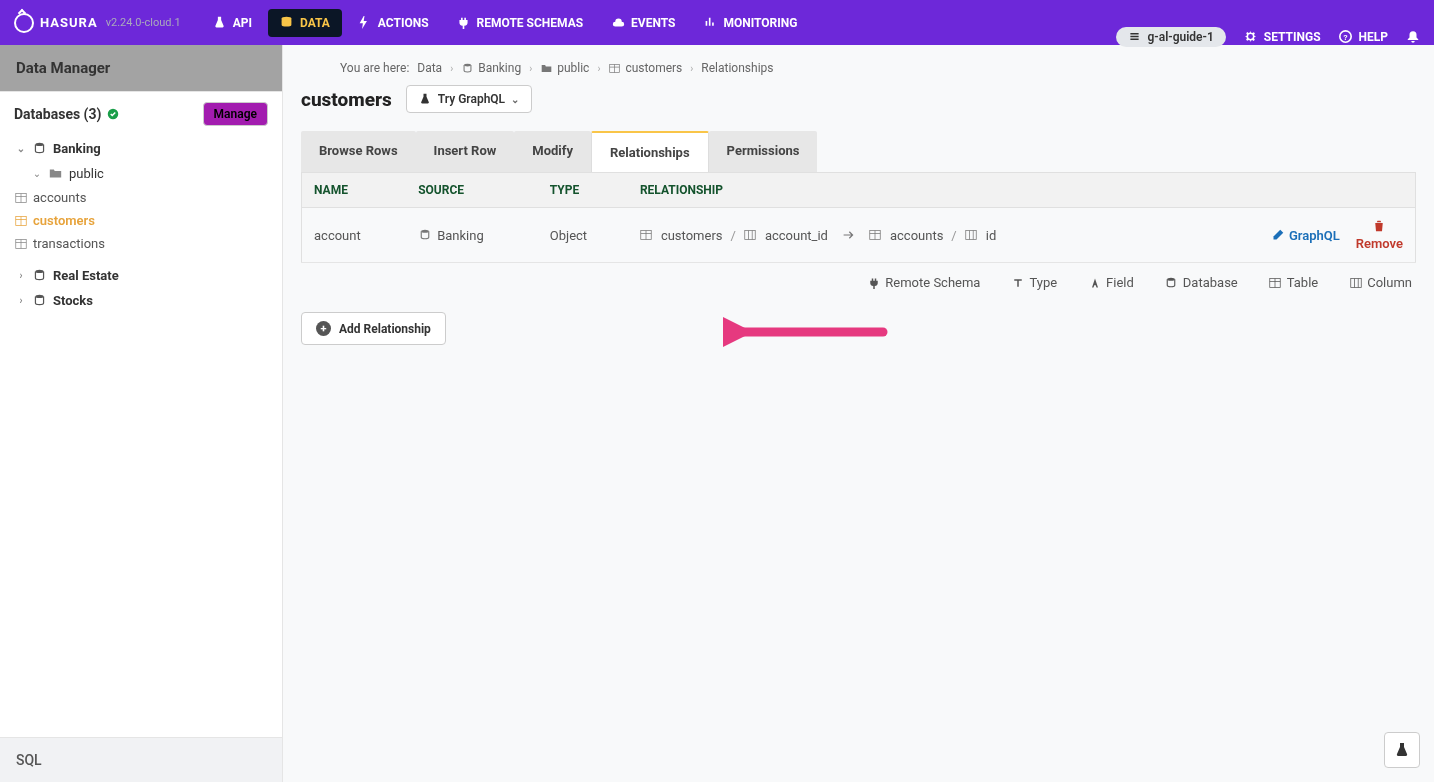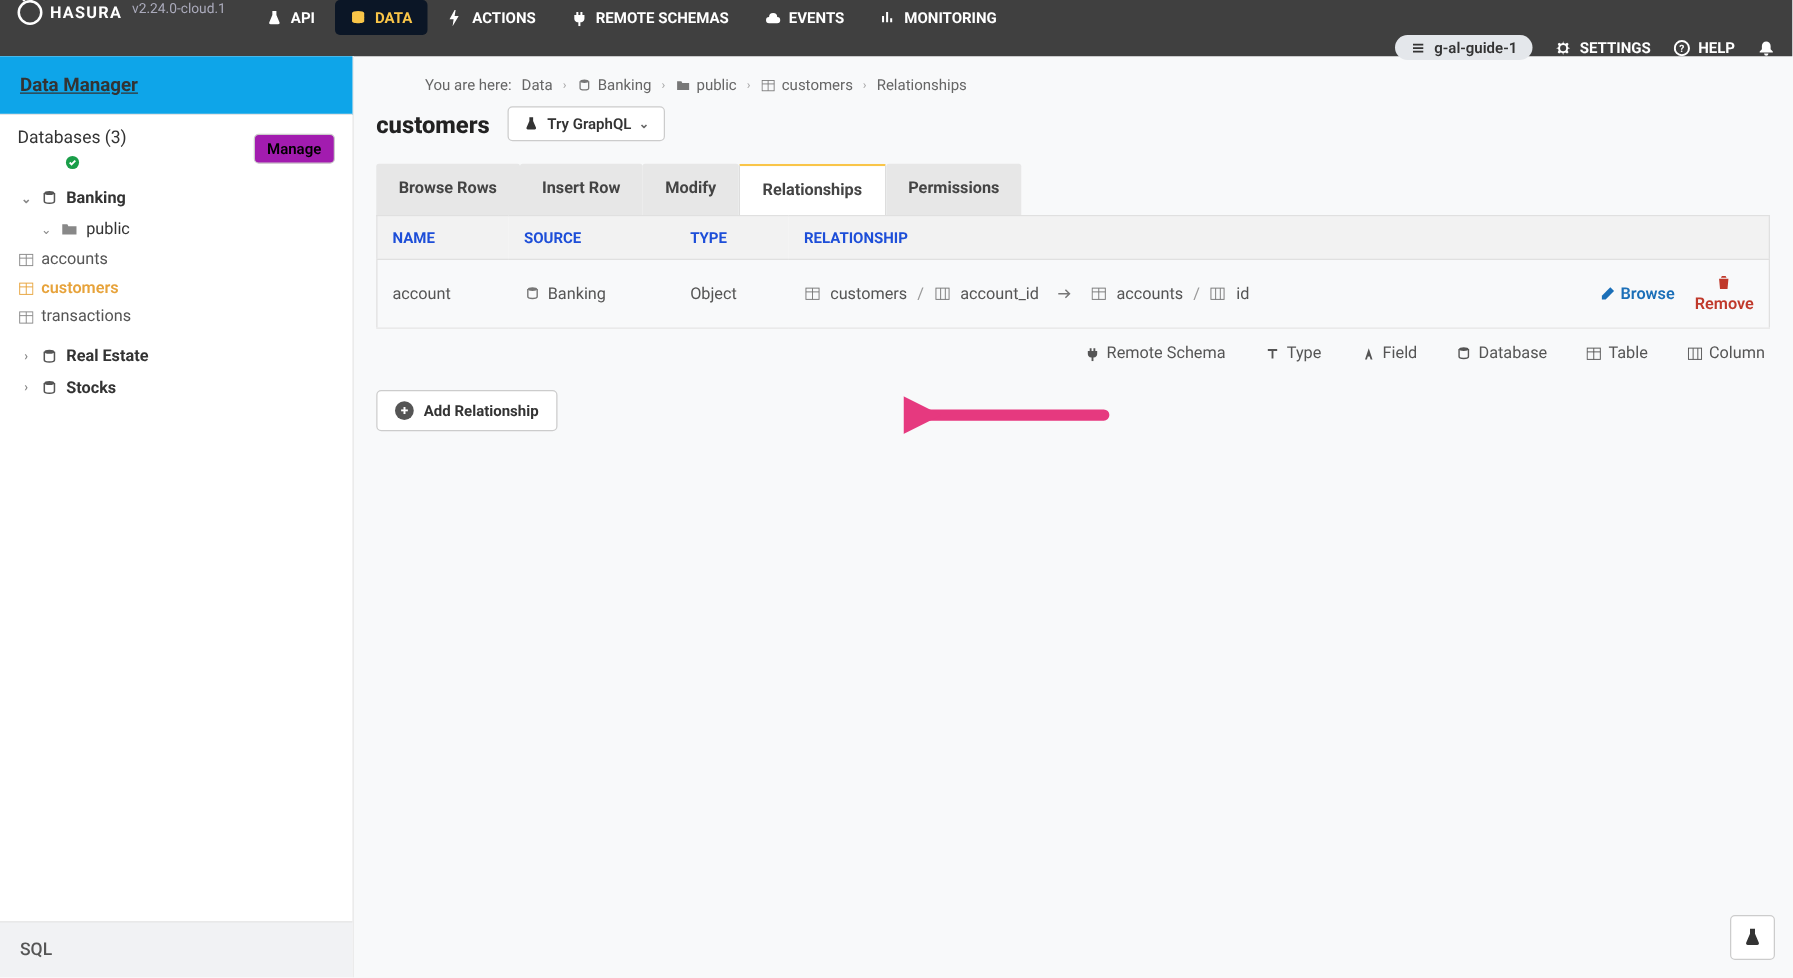--- a/index.html
+++ b/index.html
@@ -1,38 +1,38 @@
 <!DOCTYPE html>
 <html><head>
 <meta charset="utf-8">
 <style>
 * { box-sizing: border-box; margin: 0; padding: 0; font-family: -apple-system, BlinkMacSystemFont, "Segoe UI", Roboto, sans-serif; }
 body { width: 1434px; height: 782px; background: #f8f9fa; color: #333; overflow: hidden; }
 
 
-.topnav { background: #404040; height: 45px; display: flex; align-items: flex-start; padding: 0 14px; color: #fff; font-size: 13px; }
+.topnav { background: #6d28d9; height: 45px; display: flex; align-items: center; padding: 0 14px; color: #fff; font-size: 13px; }
 .logo { display: flex; align-items: center; font-weight: bold; letter-spacing: 1px; }
 .logo-icon { width: 20px; height: 20px; border: 2px solid #fff; border-radius: 50%; margin-right: 6px; position: relative; }
 .logo-icon::before { content:''; position:absolute; top:-5px; left:3px; width:4px; height:4px; border:2px solid #fff; border-bottom:none; border-right:none; transform: rotate(45deg); }
 .version { font-size: 11px; color: #aab; margin-left: 8px; margin-right: 20px; }
 .nav-items { display: flex; align-items: center; gap: 4px; }
 .nav-item { display: flex; align-items: center; gap: 6px; padding: 7px 12px; border-radius: 4px; font-weight: 700; font-size: 12px; cursor: pointer; }
 .nav-item.active { background: #0b1626; color: #f9c548; }
 .nav-icon { width: 14px; height: 14px; display: inline-flex; align-items: center; justify-content: center; }
 .topnav-right { margin-left: auto; display: flex; align-items: center; gap: 18px; margin-top: 28px; }
 .project-pill { background: #e4e7eb; color: #333; padding: 3px 12px; border-radius: 14px; font-size: 12px; font-weight: 600; display: flex; align-items: center; gap: 6px; }
 .right-item { display: flex; align-items: center; gap: 6px; font-weight: 700; font-size: 12px; cursor: pointer; }
 
 
 .layout { display: flex; height: calc(100% - 45px); }
 .sidebar { width: 283px; background: #fff; border-right: 1px solid #e5e5e5; display: flex; flex-direction: column; }
-.sidebar-header { background: #0ea5e9; padding: 14px 16px; font-weight: 700; font-size: 15px; color: #333; border-bottom: 1px solid #e5e5e5; text-decoration: underline; }
+.sidebar-header { background: #a3a3a3; padding: 14px 16px; font-weight: 700; font-size: 15px; color: #333; border-bottom: 1px solid #e5e5e5; }
 .db-section { padding: 10px 14px; }
 .db-head { display: flex; align-items: center; justify-content: space-between; margin-bottom: 10px; }
-.db-title { font-weight: 400; font-size: 14px; display: flex; align-items: center; gap: 6px; flex-direction: column; }
+.db-title { font-weight: 700; font-size: 14px; display: flex; align-items: center; gap: 6px; }
 .db-check { color: #1a9e49; font-size: 12px; }
 .manage-btn { background: #a21caf; border: 1px solid #ccc; border-radius: 4px; padding: 4px 10px; font-size: 12px; font-weight: 600; cursor: pointer; }
 .tree { font-size: 13px; }
 .tree-row { display: flex; align-items: center; gap: 7px; padding: 5px 2px; cursor: pointer; color: #333; }
 .tree-row.bold { font-weight: 700; }
 .chev { width: 10px; color: #888; font-size: 10px; display: inline-block; text-align: center; }
 .tree-indent1 { padding-left: 18px; }
 .tree-indent3 { padding-left: 46px; }
 .search-input { width: calc(100% - 32px); margin: 6px 0 6px 32px; padding: 7px 10px; border: 1px solid #ccc; border-radius: 4px; font-size: 13px; background: #fafafa; }
 .table-link { display:flex; align-items:center; gap:6px; padding: 4px 0; color: #555; }
@@ -46,21 +46,21 @@
 .bc-sep { color: #aaa; font-size: 10px; }
 .page-title-row { display: flex; align-items: center; gap: 14px; margin: 10px 0 18px; }
 .page-title { font-weight: 800; font-size: 19px; color: #222; }
 .try-btn { border: 1px solid #ccc; background: #fff; border-radius: 4px; padding: 6px 12px; font-size: 12px; font-weight: 600; display: flex; align-items: center; gap: 6px; cursor: pointer; color: #333; }
 
 .tabs { display: flex; }
 .tab { background: #e7e7e7; padding: 12px 18px; font-size: 13px; font-weight: 700; color: #444; cursor: pointer; border-radius: 2px 2px 0 0; }
 .tab.active { background: #fff; border-top: 2px solid #f9c548; border-left: 1px solid #ddd; border-right: 1px solid #ddd; }
 
 .rel-table { width: 100%; border: 1px solid #e0e0e0; border-collapse: collapse; margin-top: 0; font-size: 13px; }
-.rel-table th { text-align: left; background: #f2f2f2; padding: 10px 12px; font-weight: 700; color: #1d4ed8; font-size: 12px; border-bottom: 1px solid #e0e0e0; }
+.rel-table th { text-align: left; background: #f2f2f2; padding: 10px 12px; font-weight: 700; color: #14532d; font-size: 12px; border-bottom: 1px solid #e0e0e0; }
 .rel-table td { padding: 11px 12px; border-bottom: 1px solid #e5e5e5; color: #555; vertical-align: middle; }
 .rel-source { display: flex; align-items: center; gap: 6px; }
 .rel-path { display: flex; align-items: center; gap: 8px; color: #555; flex-wrap: wrap; }
 .rel-path .sep { color: #999; }
 .row-actions { display: flex; gap: 16px; justify-content: flex-end; }
 .action-link { font-size: 13px; font-weight: 600; display: flex; align-items: center; gap: 4px; cursor: pointer; }
 .rename { color: #1b6fb8; }
 .remove { color: #c0392b; flex-direction: column; }
 
 .legend { display: flex; justify-content: flex-end; gap: 31px; margin: 12px 4px 0; font-size: 13px; color: #555; }
@@ -388,21 +388,21 @@
             </div>
           </td>
           <td>
             <div class="row-actions">
               <span class="action-link rename">
                 <span class="mini-icon">
                     <svg viewBox="0 0 16 16" width="12" height="12" fill="#1b6fb8">
                       <path d="M11 1l4 4-9 9H2v-4l9-9z"></path>
                     </svg>
                   </span>
-                <span>Browse</span>
+                <span>GraphQL</span>
               </span>
               <span class="action-link remove">
                 <span class="mini-icon">
                     <svg viewBox="0 0 16 16" width="12" height="12" fill="#c0392b">
                       <path d="M3 4h10l-1 11H4L3 4zm3-3h4l1 2H5l1-2z"></path>
                     </svg>
                   </span>
                 <span>Remove</span>
               </span>
             </div>

